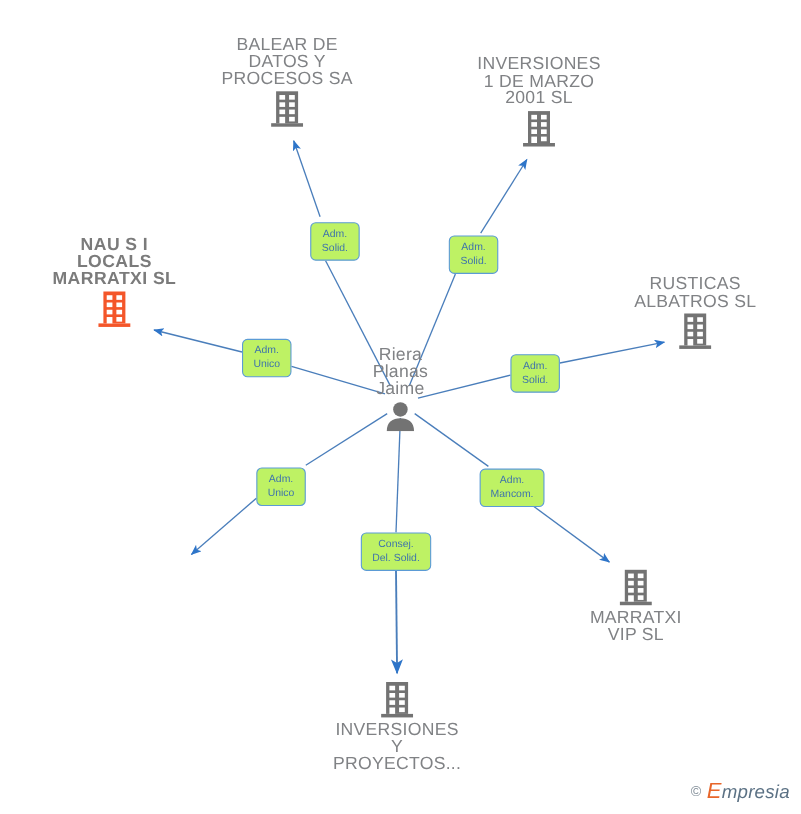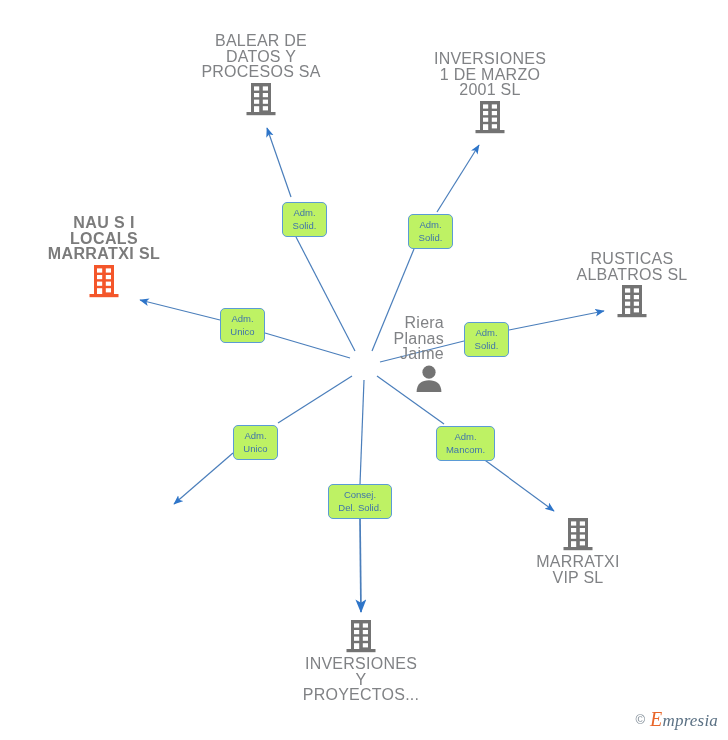--- a/index.html
+++ b/index.html
@@ -58,37 +58,37 @@
     border: 1px solid #5b9bd5;
     border-radius: 5px;
     color: #3f74ab;
     font-size: 9.5px;
     line-height: 13px;
     text-align: center;
     padding: 3px 5px 2px 5px;
     white-space: pre-line;
     z-index: 4;
   }
-  .person-wrap { position: absolute; z-index: 3; text-align: right; }
+  .person-wrap { position: absolute; z-index: 3; }
 
   #brand {
     position: absolute;
     right: 10px;
     bottom: 9px;
     display: flex;
     align-items: center;
     gap: 5px;
     z-index: 6;
   }
   #brand .copy {
     font-size: 13px;
     color: #7f8b96;
   }
   #brand .word {
-    font-family: Liberation Serif, serif;
+    font-family: Liberation Sans, sans-serif;
     font-style: italic;
     font-size: 17px;
     color: #5b7184;
     letter-spacing: 0.2px;
   }
   #brand .word .e {
     color: #e8662a;
     font-size: 20px;
   }
 </style>

